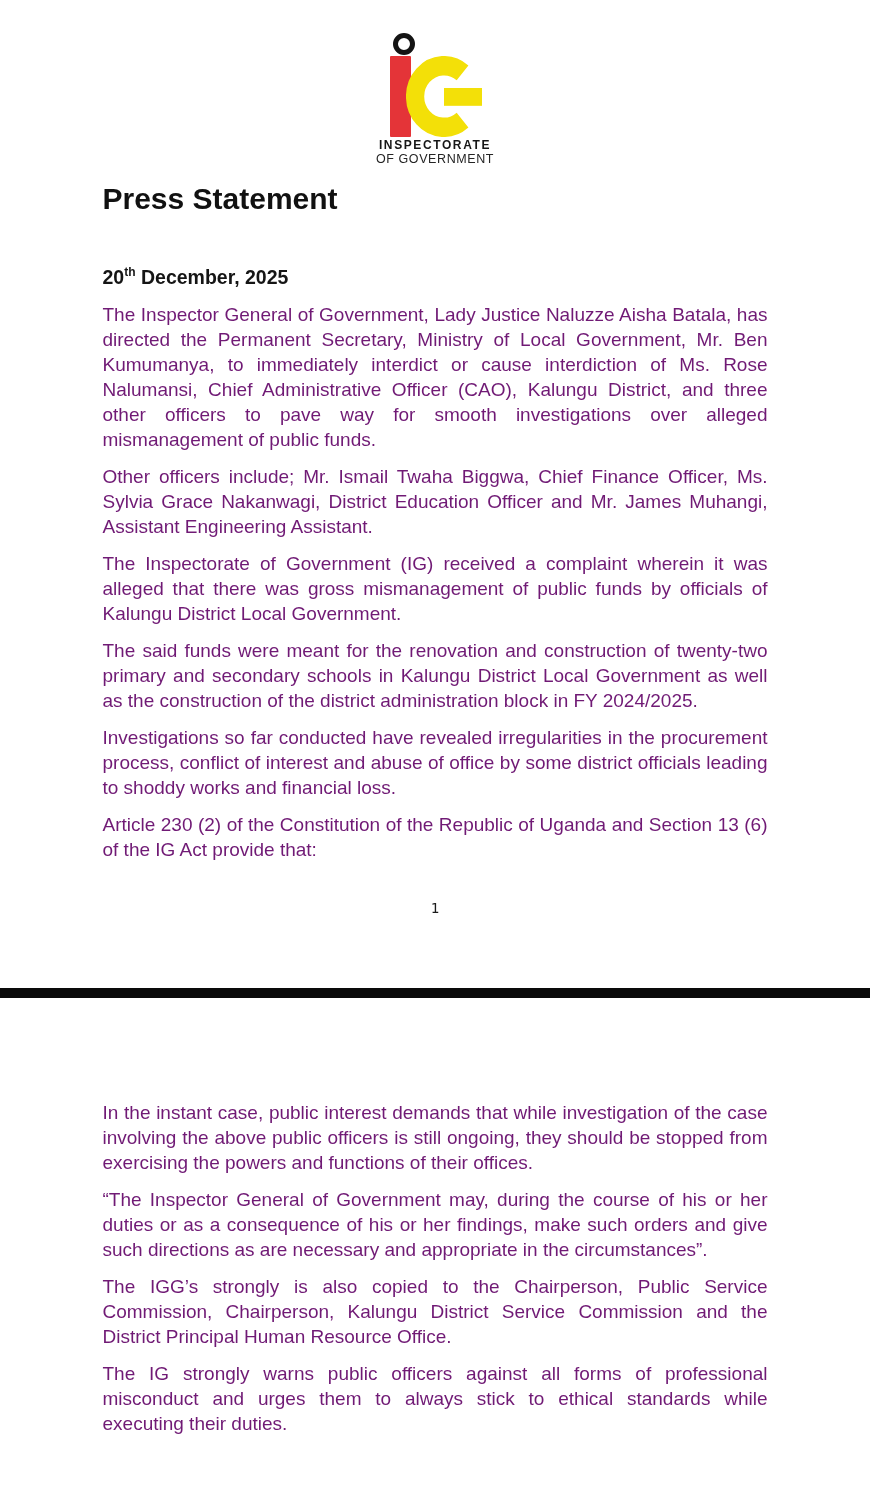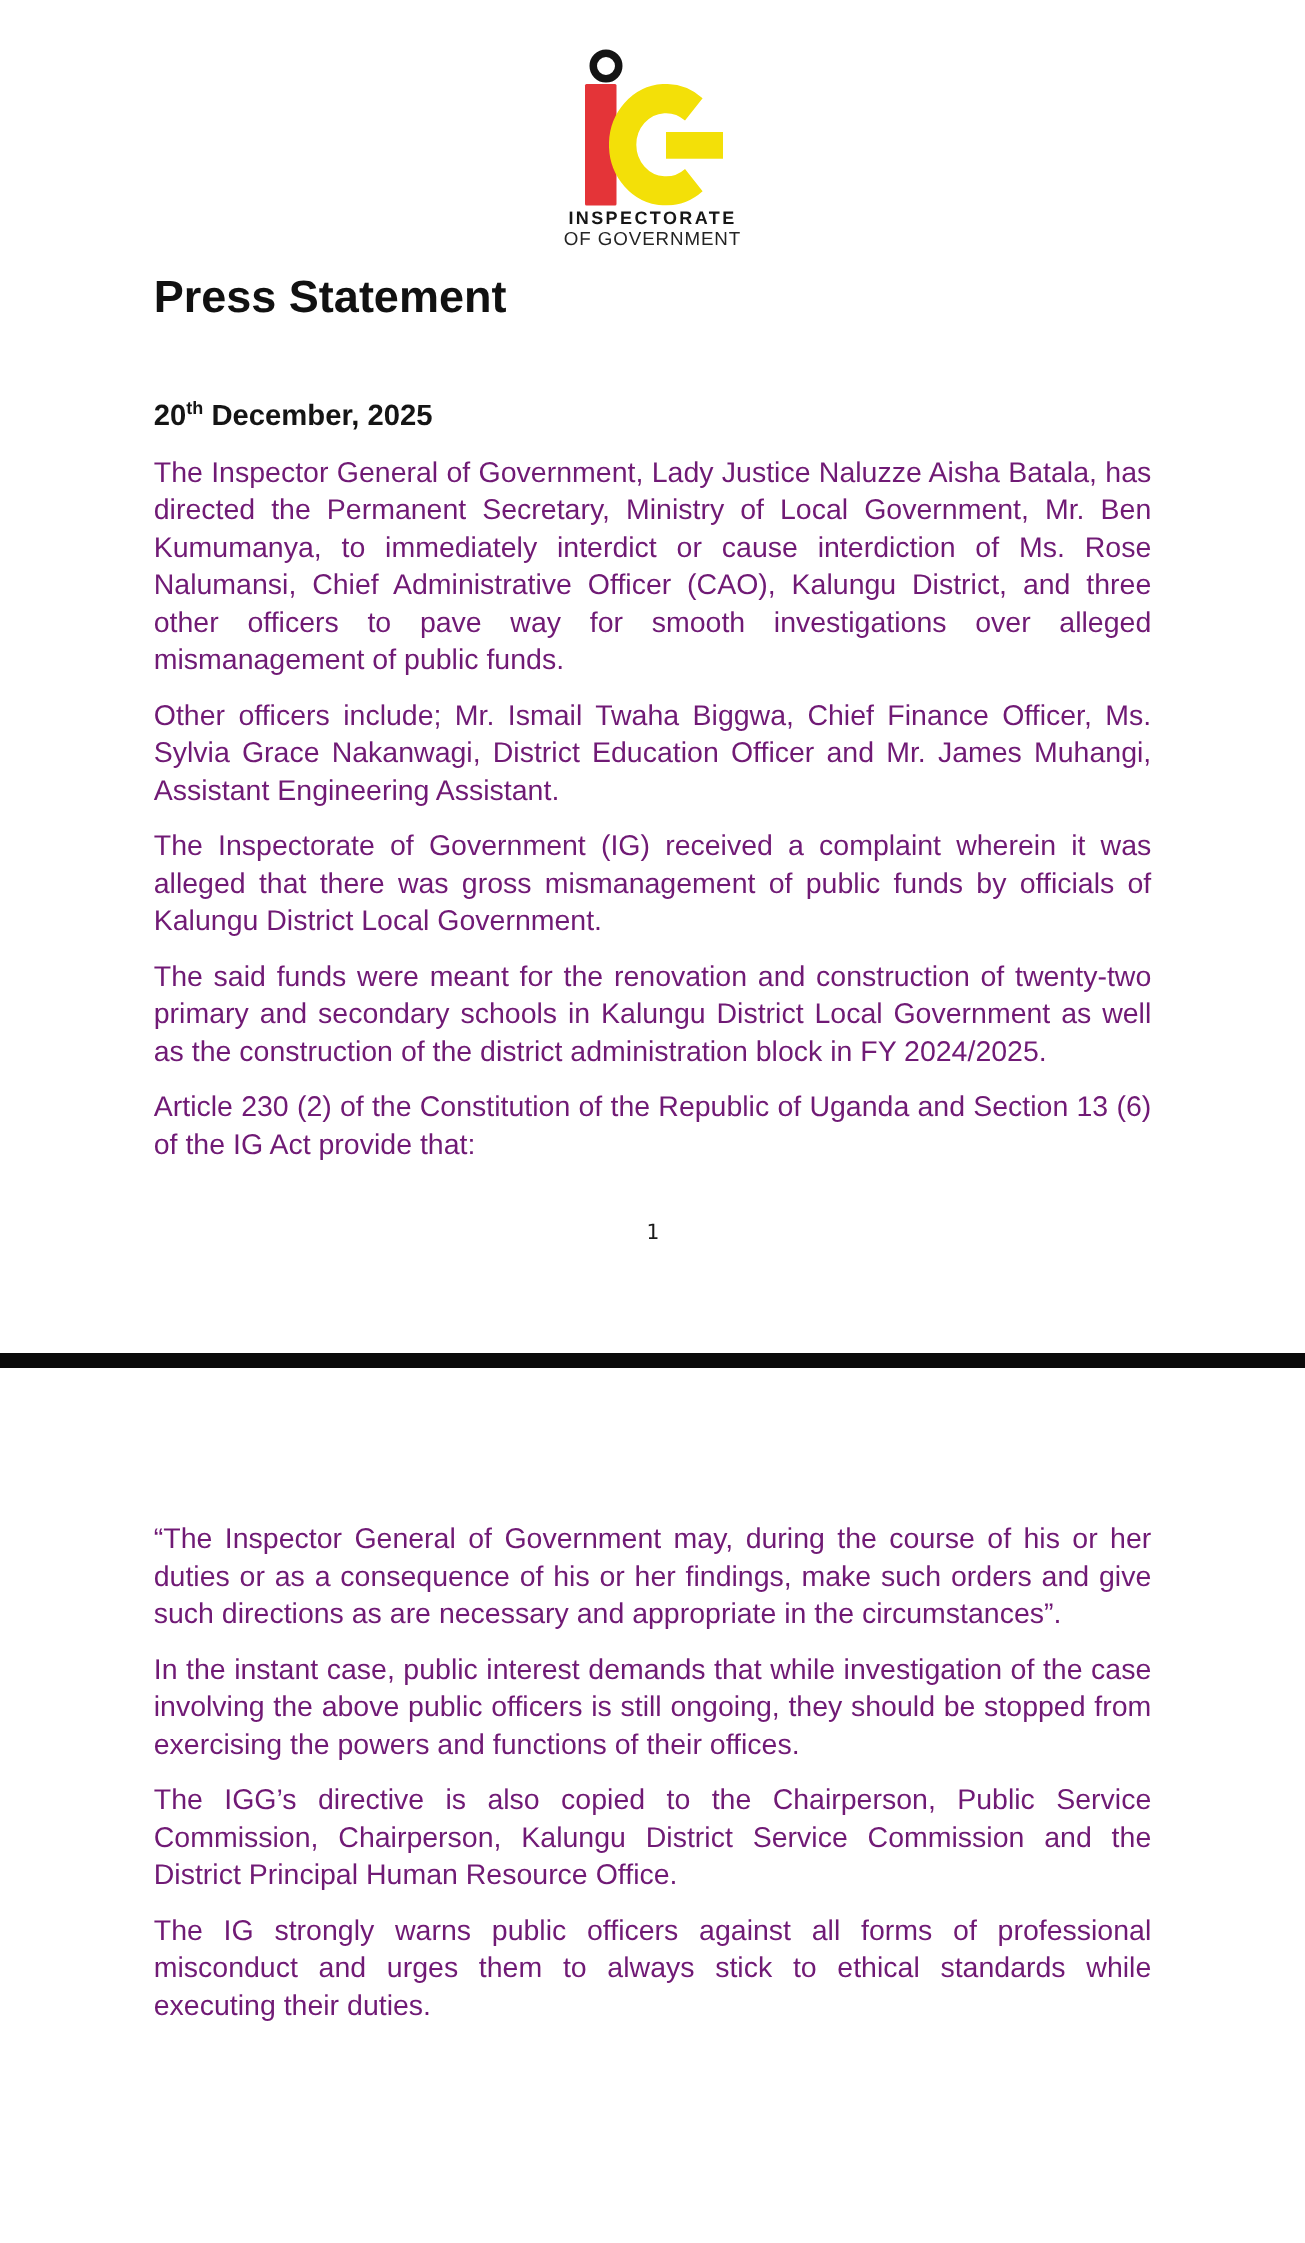--- a/index.html
+++ b/index.html
@@ -109,30 +109,31 @@
 
       <h1 class="title">Press Statement</h1>
 
       <p class="date"><span>20</span><sup>th</sup><span> December, 2025</span></p>
 
 
       <p class="body">The Inspector General of Government, Lady Justice Naluzze Aisha Batala, has directed the Permanent Secretary, Ministry of Local Government, Mr. Ben Kumumanya, to immediately interdict or cause interdiction of Ms. Rose Nalumansi, Chief Administrative Officer (CAO), Kalungu District, and three other officers to pave way for smooth investigations over alleged mismanagement of public funds.</p>
       <p class="body">Other officers include; Mr. Ismail Twaha Biggwa, Chief Finance Officer, Ms. Sylvia Grace Nakanwagi, District Education Officer and Mr. James Muhangi, Assistant Engineering Assistant.</p>
       <p class="body">The Inspectorate of Government (IG) received a complaint wherein it was alleged that there was gross mismanagement of public funds by officials of Kalungu District Local Government.</p>
       <p class="body">The said funds were meant for the renovation and construction of twenty-two primary and secondary schools in Kalungu District Local Government as well as the construction of the district administration block in FY 2024/2025.</p>
+      <p class="body">Investigations so far conducted have revealed irregularities in the procurement process, conflict of interest and abuse of office by some district officials leading to shoddy works and financial loss.</p>
       <p class="body">Article 230 (2) of the Constitution of the Republic of Uganda and Section 13 (6) of the IG Act provide that:</p>
 
       <div class="pagenum">1</div>
     </div>
   </div>
 
   <div class="divider"></div>
 
   <div class="page2">
     <div class="content">
+      <p class="body">In the instant case, public interest demands that while investigation of the case involving the above public officers is still ongoing, they should be stopped from exercising the powers and functions of their offices.</p>
       <p class="body">“The Inspector General of Government may, during the course of his or her duties or as a consequence of his or her findings, make such orders and give such directions as are necessary and appropriate in the circumstances”.</p>
-      <p class="body">In the instant case, public interest demands that while investigation of the case involving the above public officers is still ongoing, they should be stopped from exercising the powers and functions of their offices.</p>
-      <p class="body">The IGG’s directive is also copied to the Chairperson, Public Service Commission, Chairperson, Kalungu District Service Commission and the District Principal Human Resource Office.</p>
+      <p class="body">The IGG’s strongly is also copied to the Chairperson, Public Service Commission, Chairperson, Kalungu District Service Commission and the District Principal Human Resource Office.</p>
       <p class="body">The IG strongly warns public officers against all forms of professional misconduct and urges them to always stick to ethical standards while executing their duties.</p>
     </div>
   </div>
 
 </div>
 
 </body></html>

